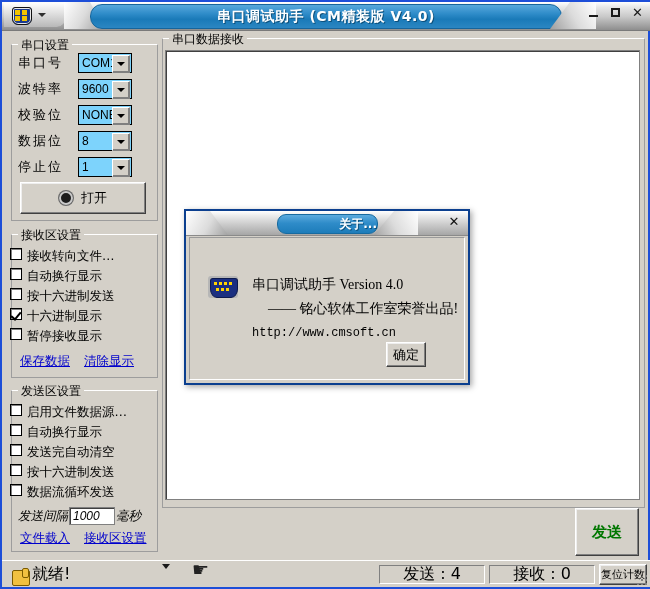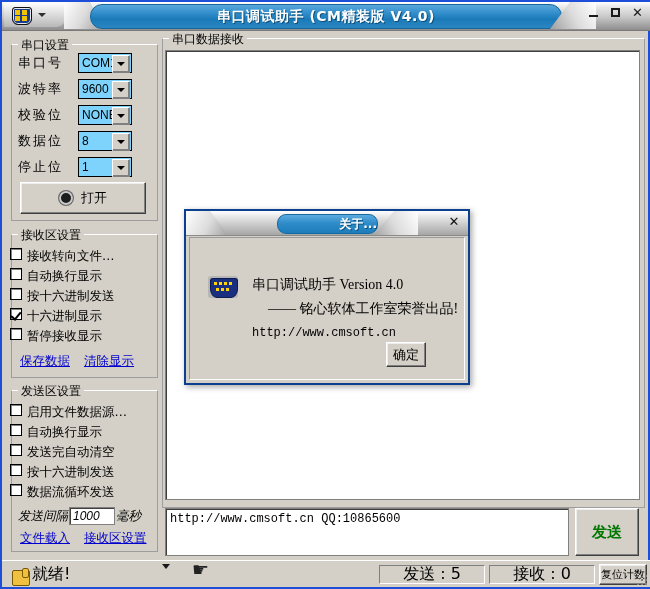--- a/index.html
+++ b/index.html
@@ -401,31 +401,30 @@
   <div class="links" style="left:18px;top:528px;">
     <a>文件载入</a>
     <a>接收区设置</a>
   </div>
 
   <div class="group" id="g-data">
     <span class="gtitle">串口数据接收</span>
   </div>
   <div id="recv-box"></div>
 
-  <div id="send-box">http://www.cmsoft.cn QQ:10865600</div>
   <div class="btn" id="btn-send">
     <span>发送</span>
   </div>
 
   <div class="statusbar">
     <div class="sb-panel" id="sb-ready">
       <span class="hand"></span>
       <span>就绪!</span>
     </div>
-    <div class="sb-panel" id="sb-send">发送 : 5</div>
+    <div class="sb-panel" id="sb-send">发送 : 4</div>
     <div class="sb-panel" id="sb-recv">接收 : 0</div>
     <div class="btn" id="sb-reset">
       <span>复位计数</span>
     </div>
     <span class="grip">
       <i style="right:1px;bottom:1px;"></i>
         <i style="right:5px;bottom:1px;"></i>
         <i style="right:9px;bottom:1px;"></i>
       <i style="right:1px;bottom:5px;"></i>
         <i style="right:5px;bottom:5px;"></i>

